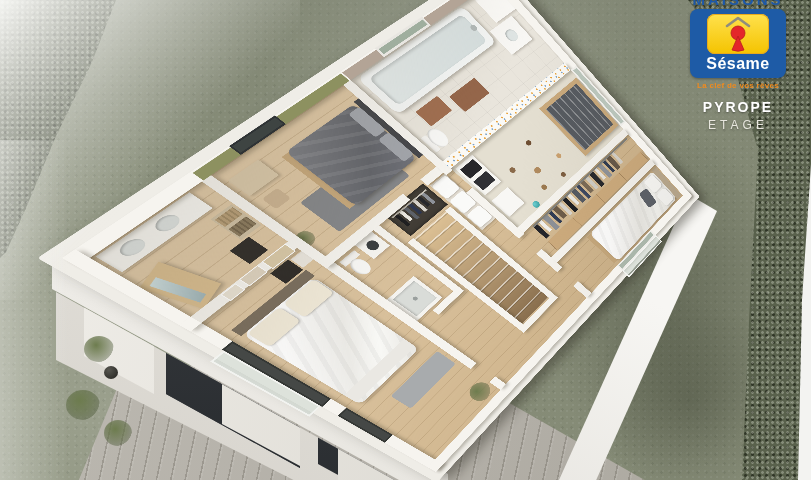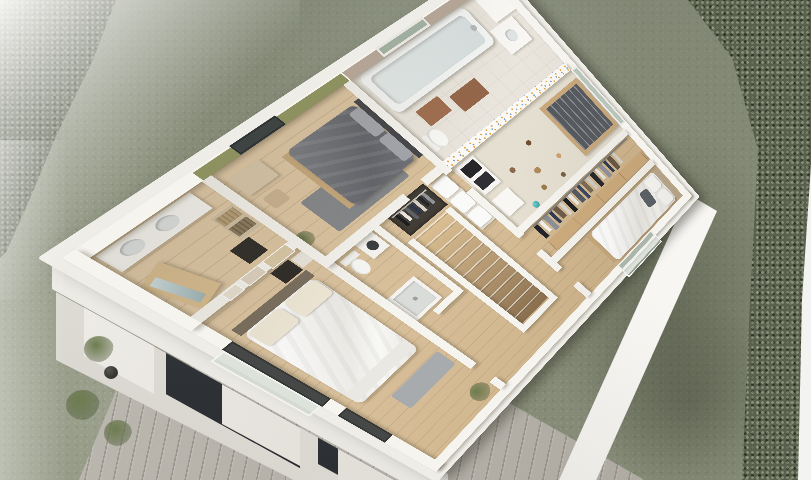--- a/index.html
+++ b/index.html
@@ -290,14 +290,32 @@
   <div class="a hedge" style="left:670px;top:0;width:141px;height:480px;background-color:#59614c;
               clip-path:polygon(18px 0,141px 0,141px 164px,132px 300px,128px 480px,72px 480px,80px 300px,88px 150px,62px 58px);"></div>
   <div class="a hedge" style="left:0;top:0;width:120px;height:260px;
               clip-path:polygon(0 0,116px 0,92px 62px,56px 136px,26px 208px,6px 252px,0 258px);"></div>
 
   <div class="a" style="left:0;top:0;width:300px;height:300px;pointer-events:none;
               background:linear-gradient(135deg, rgba(253,253,251,.95), rgba(253,253,251,0) 55%);"></div>
   <div class="a" style="left:0;top:140px;width:70px;height:340px;pointer-events:none;
               background:linear-gradient(90deg, rgba(250,250,247,.4), rgba(250,250,247,0));"></div>
 
+  <div class="a logo">
+    <div class="brandtop">
+      <span>MAISONS</span>
+    </div>
+    <div class="bluecard">
+      <div class="keybox">
+        <svg width="62" height="40" viewBox="0 0 62 40">
+          <polyline points="20,12 31,4 42,12" fill="none" stroke="#8f8d7e" stroke-width="2.6" stroke-linecap="round" stroke-linejoin="round"></polyline>
+          <circle cx="31" cy="19" r="7" fill="#e4262a" stroke="#b81d20" stroke-width="0.8"></circle>
+          <path d="M31 22 L25 36 Q31 38.5 37 36 Z" fill="#e4262a" stroke="#b81d20" stroke-width="0.8"></path>
+        </svg>
+      </div>
+      <div class="brandname">Sésame</div>
+    </div>
+    <div class="tagline">La clef de vos rêves</div>
+    <div class="planname">PYROPE</div>
+    <div class="floorlabel">ETAGE</div>
+  </div>
 
 </div>
 
 </body></html>

